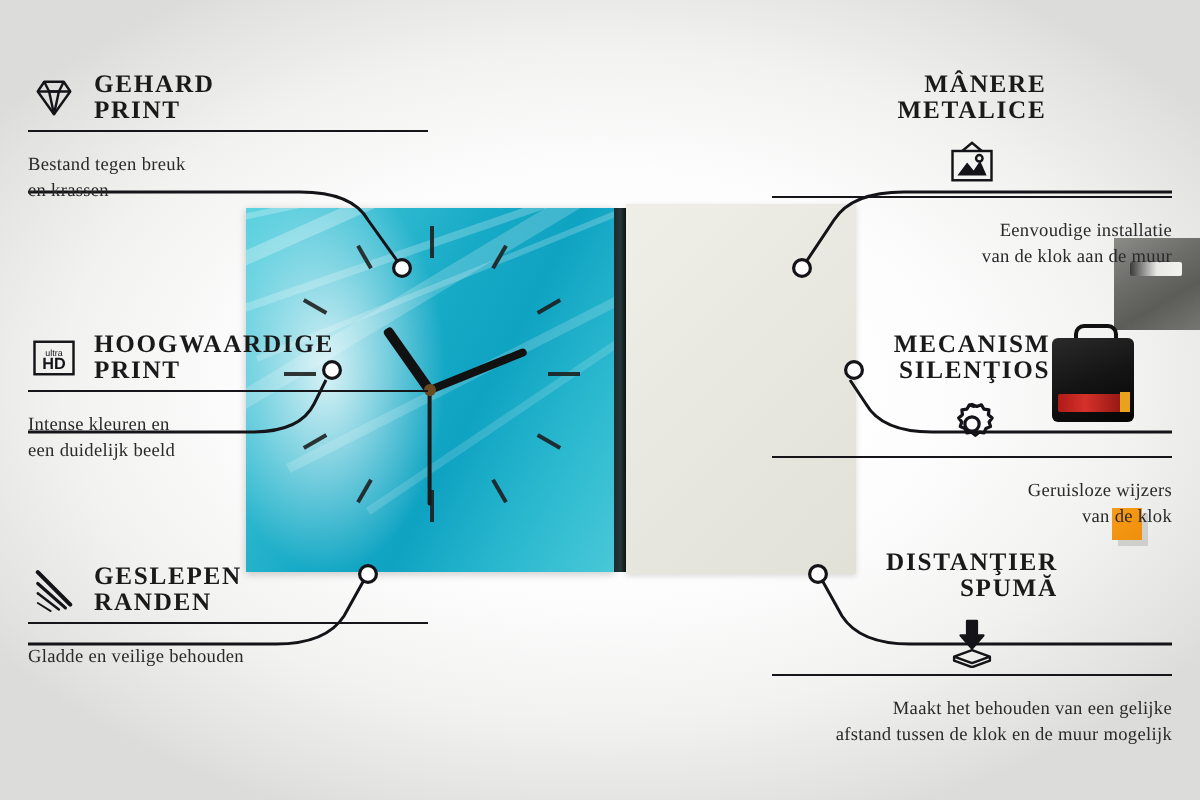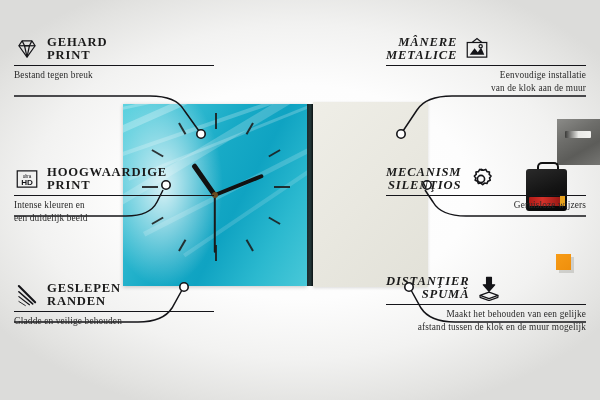--- a/index.html
+++ b/index.html
@@ -9,33 +9,33 @@
     background:#ffffff;
   }
   #stage{
     position:relative;width:600px;height:400px;overflow:hidden;
     background:
       radial-gradient(ellipse 62% 58% at 50% 48%, #ffffff 0%, #fdfdfd 46%, #f2f2f1 72%, #e3e3e1 92%, #dcdcda 100%);
   }
   
   .feat{position:absolute;width:200px;}
   .feat .head{display:flex;align-items:center;gap:7px;}
-  .feat.right .head{flex-direction:row;font-style:italic;}
+  .feat.right .head{flex-direction:column;justify-content:flex-end;}
   .titlewrap{display:flex;flex-direction:column;line-height:1.04;}
   .feat.right .titlewrap{align-items:flex-end;}
   .t1,.t2{
     font-family:"Liberation Serif",serif;
     font-size:12.6px;font-weight:700;color:#1a1a1a;
     letter-spacing:.85px;white-space:nowrap;
   }
   .rule{height:1px;background:#15151a;margin-top:3px;width:100%;}
   .sub{
     font-family:"Liberation Serif",serif;
     font-size:9.3px;color:#2a2a2a;line-height:1.33;
-    margin-top:3px;letter-spacing:.15px;
+    margin-top:11px;letter-spacing:.15px;
   }
   .feat.right .sub{text-align:right;}
   .ico{width:26px;height:26px;flex:0 0 26px;display:block;}
   
   #product{position:absolute;left:123px;top:104px;width:305px;height:182px;}
   #frontpanel{
     position:absolute;left:0;top:0;width:184px;height:182px;
     background:
       radial-gradient(ellipse 70% 120% at 22% 45%, rgba(255,255,255,.82) 0%, rgba(255,255,255,0) 46%),
       linear-gradient(118deg,#5fd3e0 0%,#34bcd2 22%,#17aac6 44%,#0fa3c2 60%,#2bb9cf 80%,#49c8d8 100%);
@@ -163,20 +163,21 @@
         </g>
       </svg>
       <div class="titlewrap">
         <span class="t1">GEHARD</span>
         <span class="t2">PRINT</span>
       </div>
     </div>
     <div class="rule"></div>
     <div class="sub">
       <div>Bestand tegen breuk</div>
+      <div>en krassen</div>
     </div>
   </div>
 
   <div class="feat left" style="left:14px;top:166px;">
     <div class="head">
       <svg class="ico" viewBox="0 0 32 32">
         <rect x="4" y="6" width="24" height="20" fill="none" stroke="#141418" stroke-width="1.5"></rect>
         <text x="16" y="14.5" font-family="Liberation Sans, sans-serif" font-size="5.5" fill="#141418" text-anchor="middle">ultra</text>
         <text x="16" y="23" font-family="Liberation Sans, sans-serif" font-size="10" font-weight="bold" fill="#141418" text-anchor="middle">HD</text>
       </svg>
@@ -244,20 +245,21 @@
       <svg class="ico" viewBox="0 0 32 32">
         <g fill="none" stroke="#141418" stroke-width="2" stroke-linejoin="round">
           <path d="M16 4 l3 1.2 2.8-1 1.6 2.7 3 .4 -.3 3 2.3 2 -1.9 2.4 .9 2.9 -2.8 1.1 -1.2 2.8 -3-.5 -2.3 1.9 -2.3-1.9 -3 .5 -1.2-2.8 -2.8-1.1 .9-2.9 -1.9-2.4 2.3-2 -.3-3 3-.4 1.6-2.7 2.8 1z"></path>
           <circle cx="16" cy="16" r="4.4"></circle>
         </g>
       </svg>
     </div>
     <div class="rule"></div>
     <div class="sub">
       <div>Geruisloze wijzers</div>
+      <div>van de klok</div>
     </div>
   </div>
 
   <div class="feat right" style="left:386px;top:275px;">
     <div class="head">
       <div class="titlewrap">
         <span class="t1">DISTANŢIER</span>
         <span class="t2">SPUMĂ</span>
       </div>
       <svg class="ico" viewBox="0 0 32 32">

